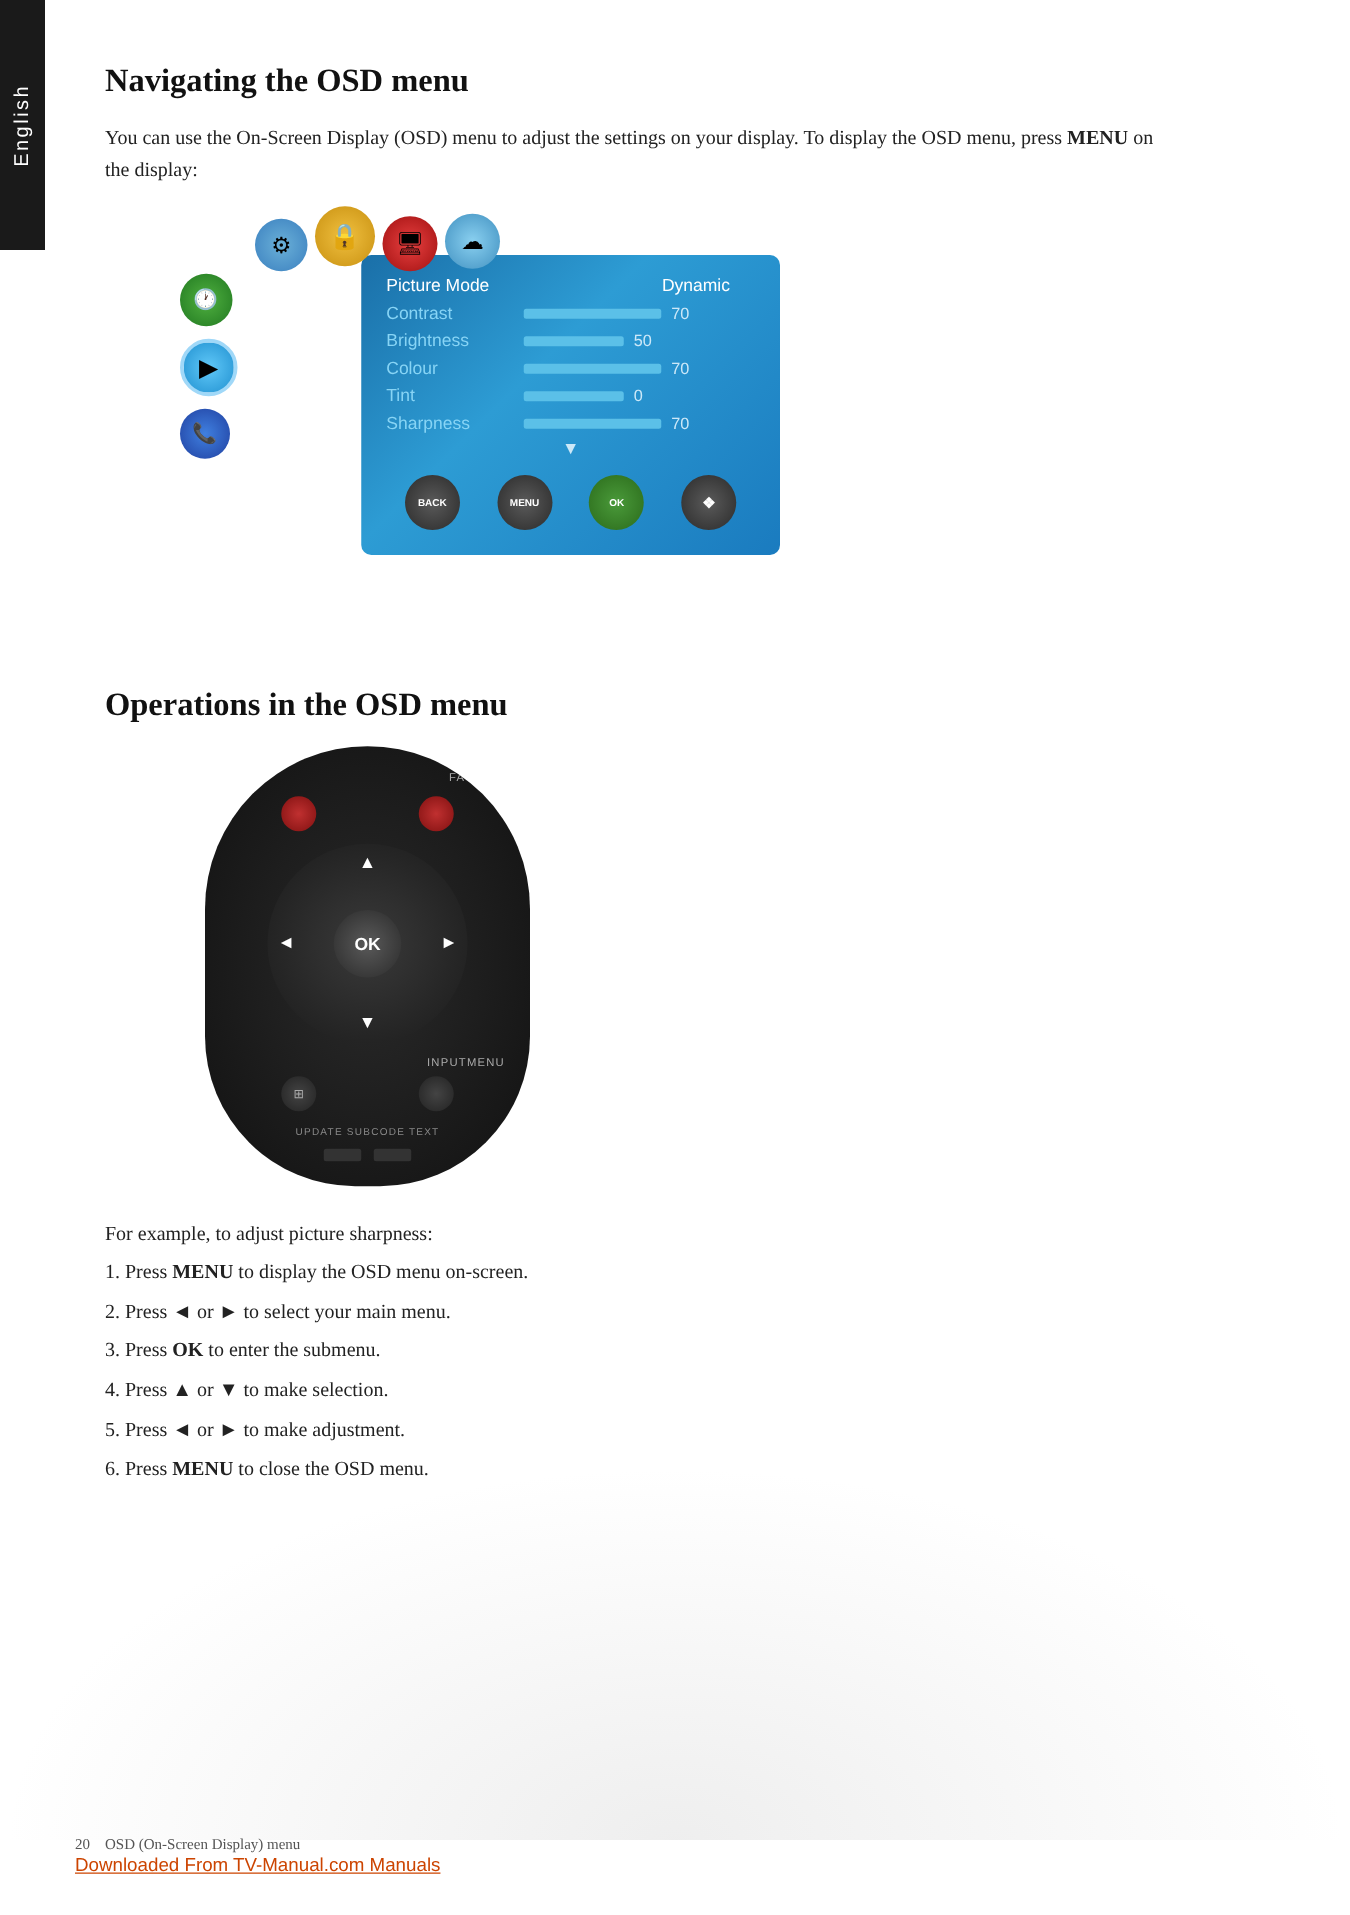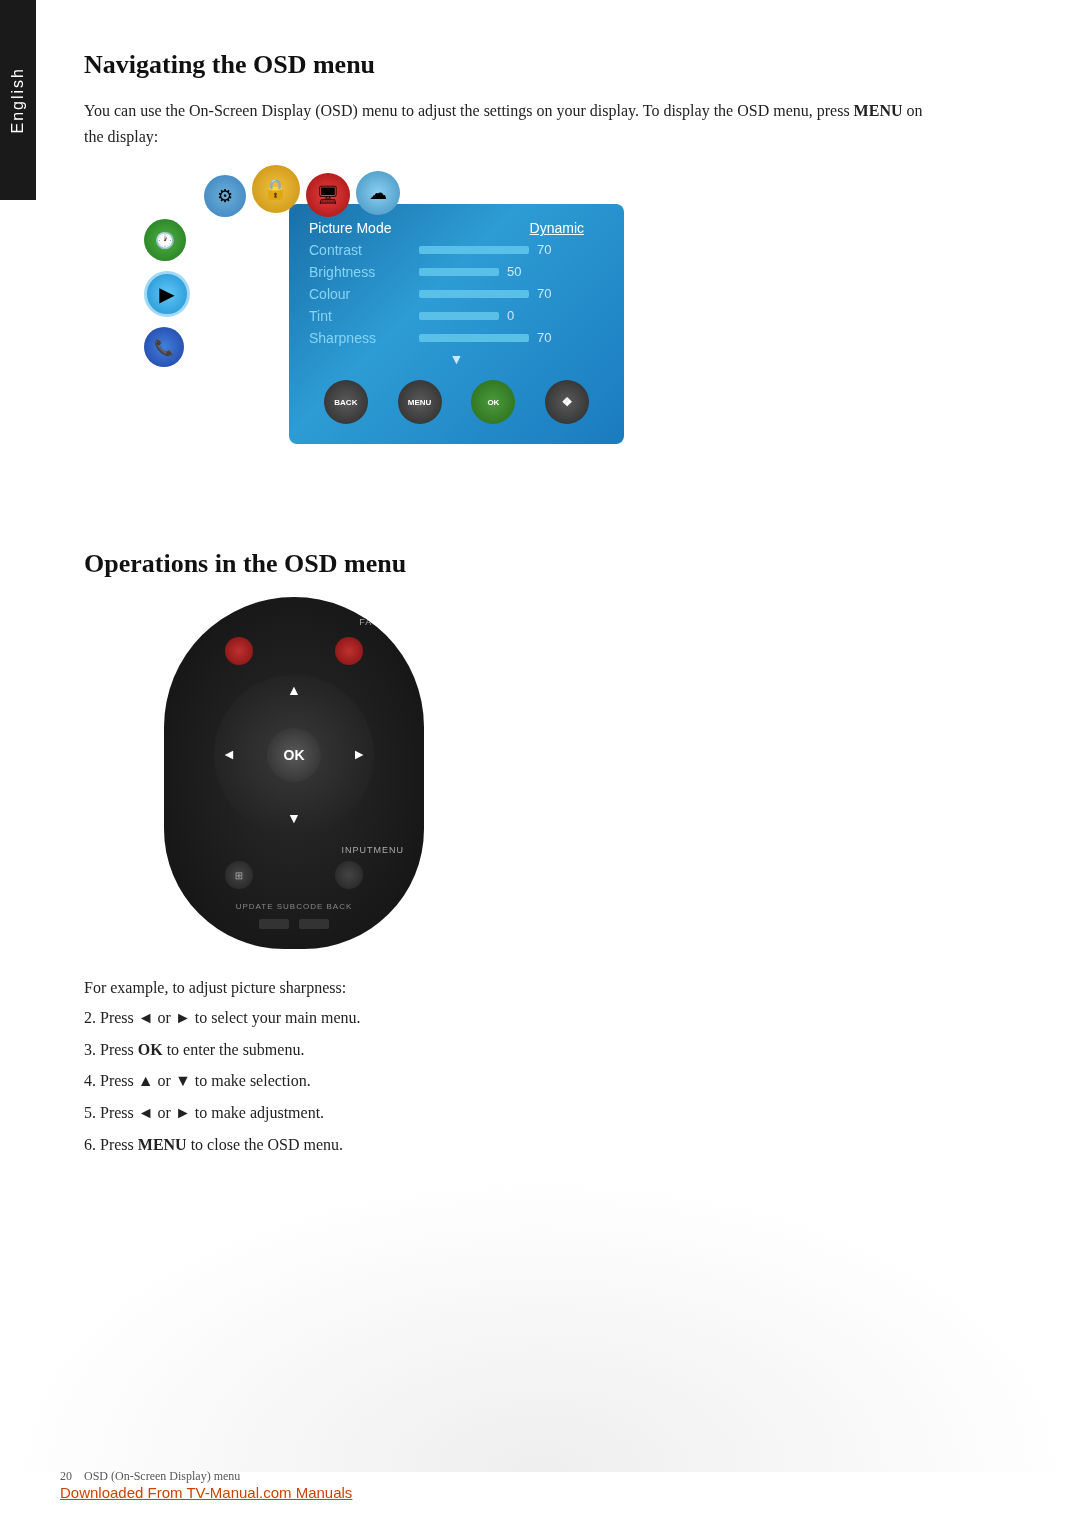--- a/index.html
+++ b/index.html
@@ -70,21 +70,21 @@
       color: #f5a623;
       font-size: 22px;
       font-weight: bold;
       letter-spacing: 3px;
       margin-bottom: 12px;
       font-family: Arial, sans-serif;
     }
 
     .osd-menu-row {
       display: flex;
-      align-items: flex-start;
+      align-items: flex-end;
       margin-bottom: 6px;
     }
 
     .osd-menu-label {
       color: #cce8f8;
       font-size: 14px;
       width: 110px;
       font-family: Arial, sans-serif;
     }
 
@@ -116,21 +116,20 @@
       min-width: 20px;
     }
 
     .osd-menu-dynamic {
       color: #ffffff;
       font-size: 14px;
       font-family: Arial, sans-serif;
       flex: 1;
       text-align: right;
       padding-right: 20px;
-      text-decoration: underline;
     }
 
     .osd-bottom-buttons {
       display: flex;
       justify-content: space-around;
       margin-top: 12px;
     }
 
     .osd-btn {
       width: 44px;
@@ -412,32 +411,35 @@
       </div>
 
       <div style="display:flex;justify-content:space-around;margin-top:6px;">
         <div style="width:28px;height:28px;background:radial-gradient(circle,#444,#222);border-radius:50%;display:flex;align-items:center;justify-content:center;">
           <span style="color:#aaa;font-size:10px;">⊞</span>
         </div>
         <div style="width:28px;height:28px;background:radial-gradient(circle,#444,#222);border-radius:50%;"></div>
       </div>
 
       <div style="text-align:center;margin-top:6px;">
-        <span style="color:#888;font-size:8px;letter-spacing:1px;font-family:Arial;">UPDATE  SUBCODE BACK</span>
+        <span style="color:#888;font-size:8px;letter-spacing:1px;font-family:Arial;">UPDATE  SUBCODE TEXT</span>
       </div>
       <div style="display:flex;justify-content:center;gap:10px;margin-top:6px;">
         <div style="width:30px;height:10px;background:#333;border-radius:2px;"></div>
         <div style="width:30px;height:10px;background:#333;border-radius:2px;"></div>
       </div>
     </div>
   </div>
 
   <div class="instructions-section">
     <p class="instructions-intro">For example, to adjust picture sharpness:</p>
 
+    <p class="instruction-item">
+      1. Press <strong>MENU</strong> to display the OSD menu on-screen.
+    </p>
     <p class="instruction-item">
       2. Press ◄ or ► to select your main menu.
     </p>
     <p class="instruction-item">
       3. Press <strong>OK</strong> to enter the submenu.
     </p>
     <p class="instruction-item">
       4. Press ▲ or ▼ to make selection.
     </p>
     <p class="instruction-item">

